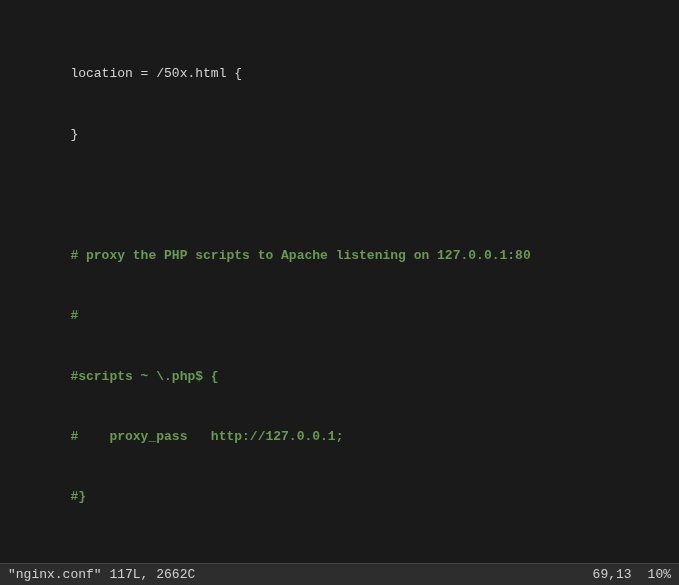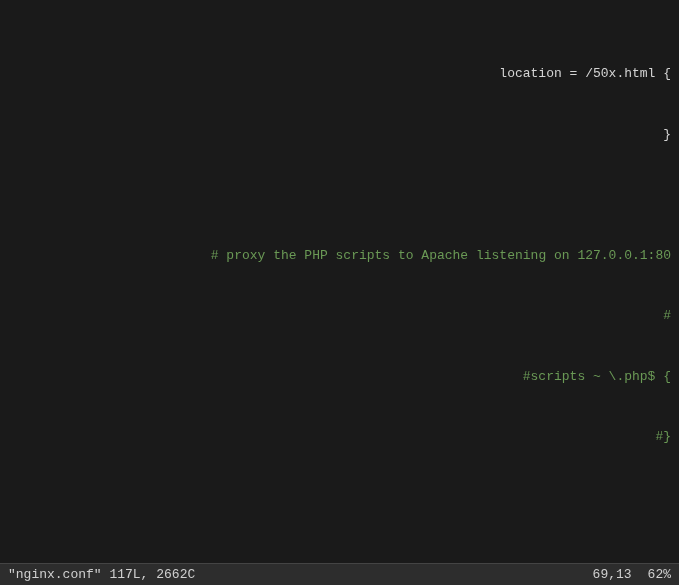--- a/index.html
+++ b/index.html
@@ -24,40 +24,39 @@
       background-color: #1a1a1a;
       display: flex;
       flex-direction: column;
     }
 
     .code-area {
       flex: 1;
       overflow: hidden;
       padding: 0;
       position: relative;
-      text-align: right;
     }
 
     .code-content {
       padding: 4px 0;
       white-space: pre;
       line-height: 1.55;
     }
 
     .line {
       display: flex;
       min-height: 20px;
       padding: 0 8px;
     }
 
     .line-text {
       flex: 1;
       white-space: pre;
     }
-    .c-comment { color: #6a9955; }
+    .c-comment { color: #6a9955; font-weight: bold; }
     .c-normal { color: #d4d4d4; }
 
     .status-bar {
       background-color: #2d2d2d;
       color: #d0d0d0;
       height: 22px;
       display: flex;
       align-items: center;
       padding: 0 8px;
       justify-content: space-between;
@@ -96,20 +95,23 @@
       <div class="line">
         <span class="line-text c-comment">        # proxy the PHP scripts to Apache listening on 127.0.0.1:80</span>
       </div>
       <div class="line">
         <span class="line-text c-comment">        #</span>
       </div>
       <div class="line">
         <span class="line-text c-comment">        #scripts ~ \.php$ {</span>
       </div>
       <div class="line">
+        <span class="line-text c-comment">        #    proxy_pass   http://127.0.0.1;</span>
+      </div>
+      <div class="line">
         <span class="line-text c-comment">        #}</span>
       </div>
       
       
       
       
       
       
       
       
@@ -134,16 +136,16 @@
 
     </div>
   </div>
 
   <div class="status-bar">
     <div class="status-left">
       <span>"nginx.conf" 117L, 2662C</span>
     </div>
     <div class="status-right">
       <span>69,13</span>
-      <span>62%</span>
+      <span>10%</span>
     </div>
   </div>
 </div>
 
 </body></html>

